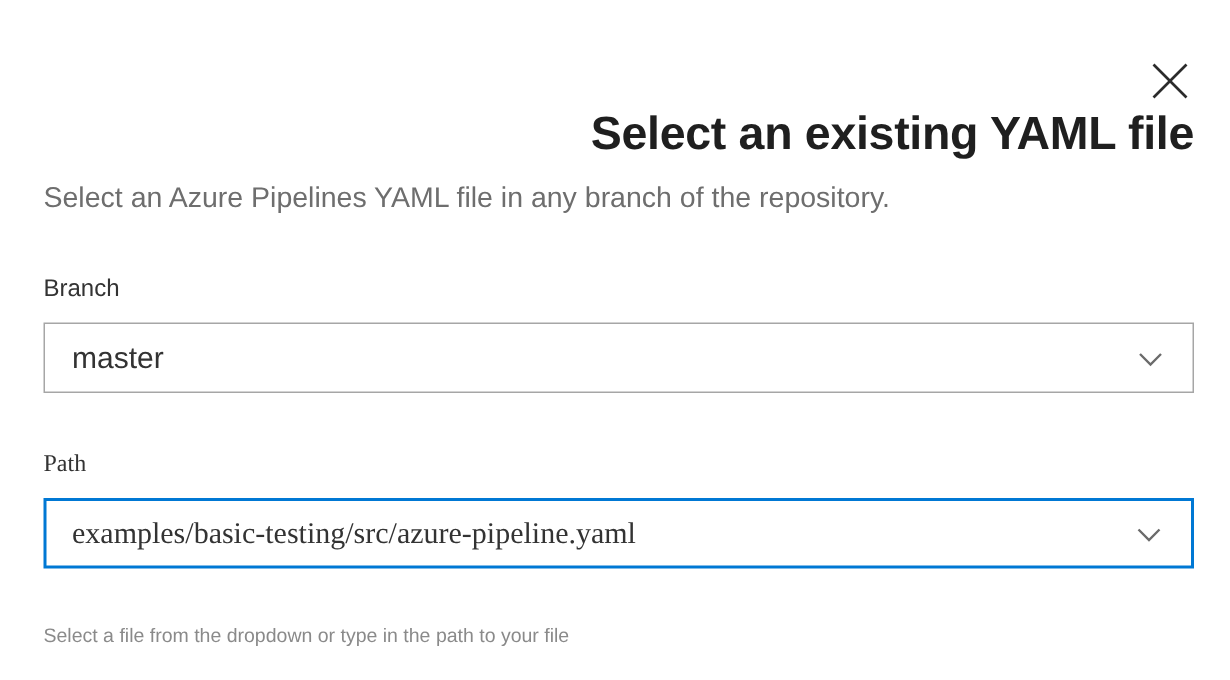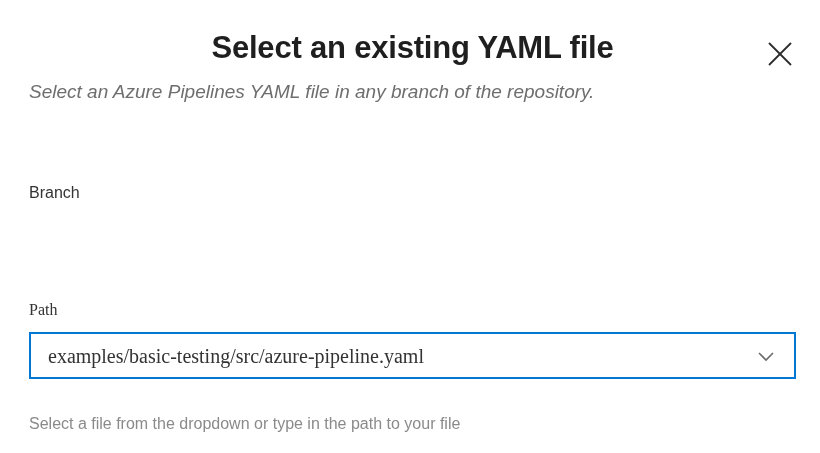--- a/index.html
+++ b/index.html
@@ -25,21 +25,22 @@
   
   .header {
     position: absolute;
     left: 29px;
     top: 28px;
     right: 24px;
   }
   .title-row {
     display: flex;
     align-items: flex-start;
-    justify-content: center;
+    justify-content: flex-end;
+    margin-top: 41px;
   }
   .panel-title {
     font-size: 31px;
     font-weight: 600;
     line-height: 40px;
     letter-spacing: -0.2px;
     color: #1f1f1f;
     margin: 0;
     white-space: nowrap;
   }
@@ -59,21 +60,20 @@
   }
   .close-button svg { display: block; }
 
   .panel-subtitle {
     margin: 8px 0 0 0;
     font-size: 19px;
     line-height: 32px;
     color: #6e6e6e;
     font-weight: 400;
     max-width: 625px;
-    font-style: italic;
   }
 
   
   .field {
     position: absolute;
     left: 29px;
     width: 767px;
   }
   .field-branch { top: 181px; }
   .field-path   { top: 298px; font-family: Liberation Serif, serif; }
@@ -131,21 +131,21 @@
     align-items: center;
     justify-content: center;
     cursor: pointer;
   }
   .combo-chevron svg { display: block; }
 
   .field-hint {
     position: absolute;
     left: 29px;
     top: 413px;
-    font-size: 16px;
+    font-size: 13px;
     line-height: 22px;
     color: #8a8a8a;
     font-weight: 400;
   }
 </style>
 </head>
 <body>
 
 <div class="panel">
 
@@ -160,20 +160,28 @@
         <svg width="28" height="28" viewBox="0 0 28 28" aria-hidden="true">
           <line x1="3" y1="3" x2="25" y2="25" stroke="#2b2b2b" stroke-width="1.8"></line>
           <line x1="25" y1="3" x2="3" y2="25" stroke="#2b2b2b" stroke-width="1.8"></line>
         </svg>
       </span>
     </button>
   </div>
 
   <div class="field field-branch">
     <div class="field-label">Branch</div>
+    <div class="combo combo-default">
+      <input class="combo-value" type="text" readonly="" value="master" style="">
+      <span class="combo-chevron">
+        <svg width="22" height="22" viewBox="0 0 22 22" aria-hidden="true">
+          <polyline points="4,8 11,15 18,8" fill="none" stroke="#6b6b6b" stroke-width="1.6"></polyline>
+        </svg>
+      </span>
+    </div>
   </div>
 
   <div class="field field-path">
     <div class="field-label">Path</div>
     <div class="combo combo-focused">
       <input class="combo-value" type="text" value="examples/basic-testing/src/azure-pipeline.yaml" style="">
       <span class="combo-chevron">
         <svg width="22" height="22" viewBox="0 0 22 22" aria-hidden="true">
           <polyline points="4,8 11,15 18,8" fill="none" stroke="#6b6b6b" stroke-width="1.6"></polyline>
         </svg>

